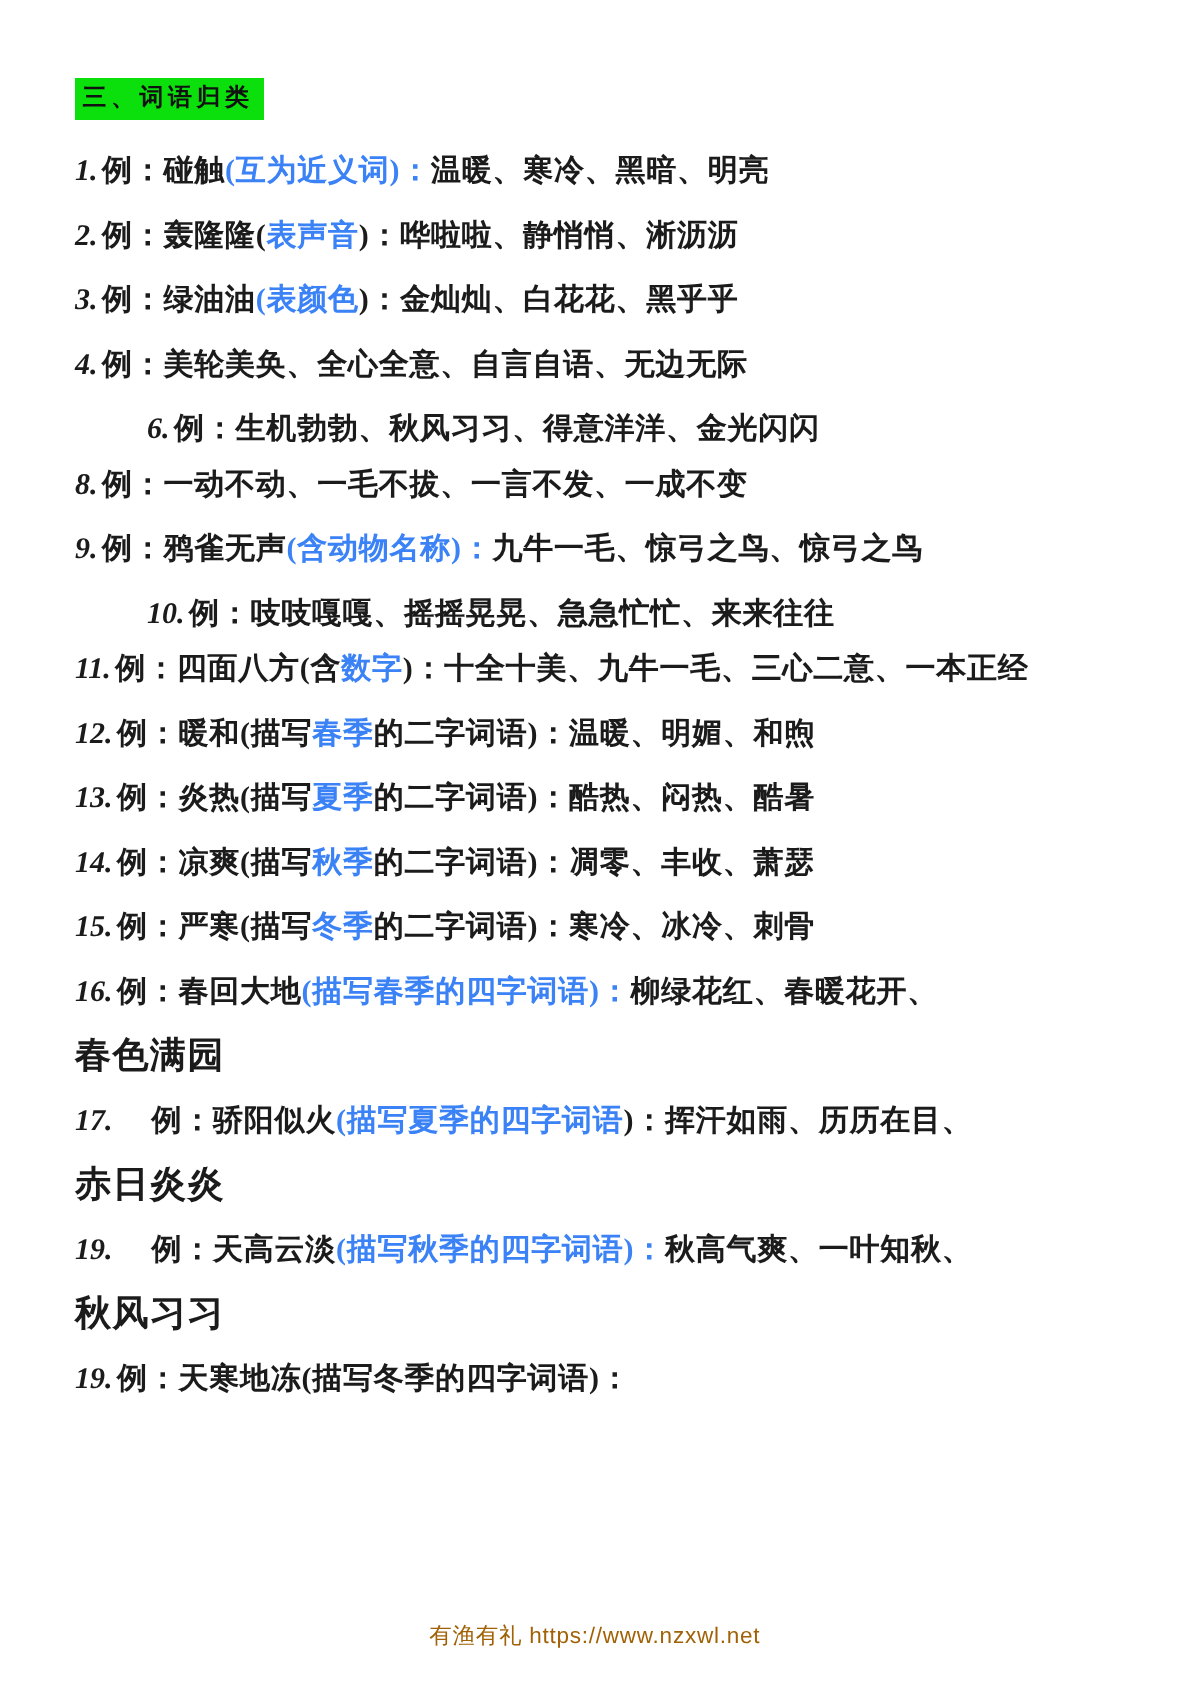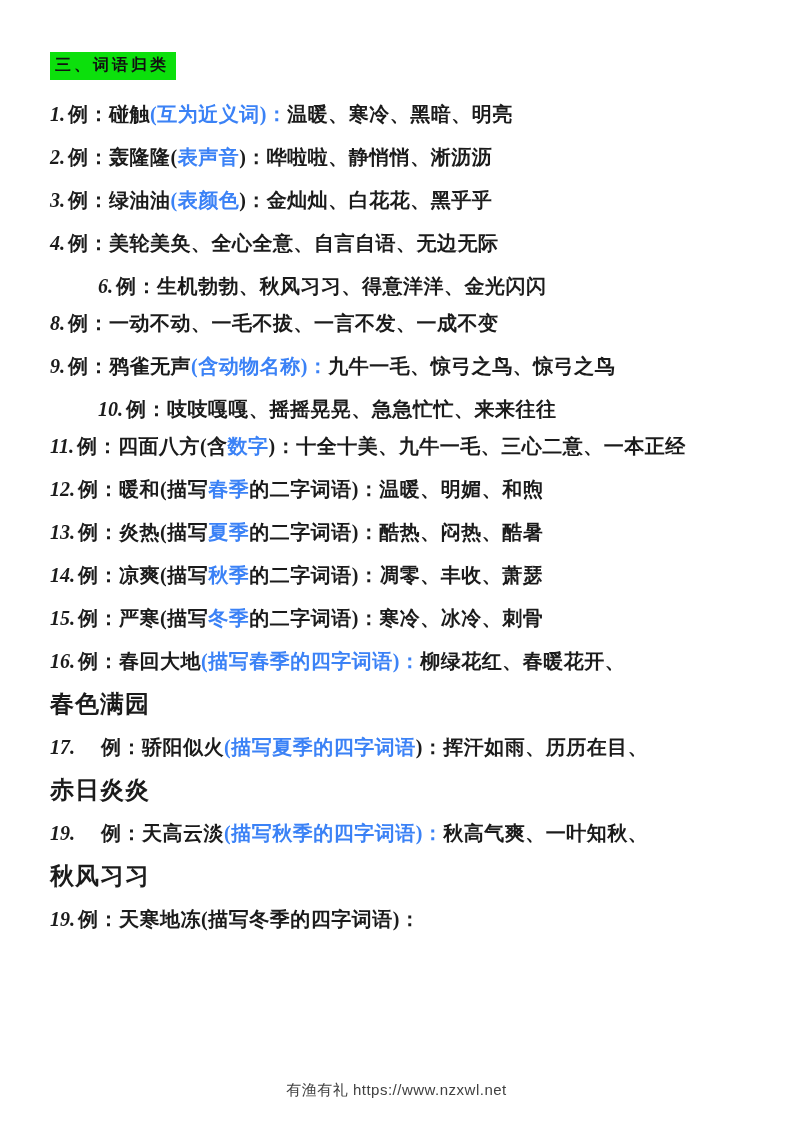--- a/index.html
+++ b/index.html
@@ -53,21 +53,21 @@
     margin: 0 0 18px 0;
   }
   .footer {
     position: absolute;
     left: 0;
     right: 0;
     bottom: 22px;
     text-align: center;
     font-family: "Liberation Sans", "DejaVu Sans", sans-serif;
     font-size: 15px;
-    color: #404040;
+    color: #a16207;
     letter-spacing: 0.5px;
   }
 </style>
 </head>
 <body>
 
 <div class="page">
   <div class="title-wrap">
     <span class="title-highlight">三、词语归类</span>
   </div>

